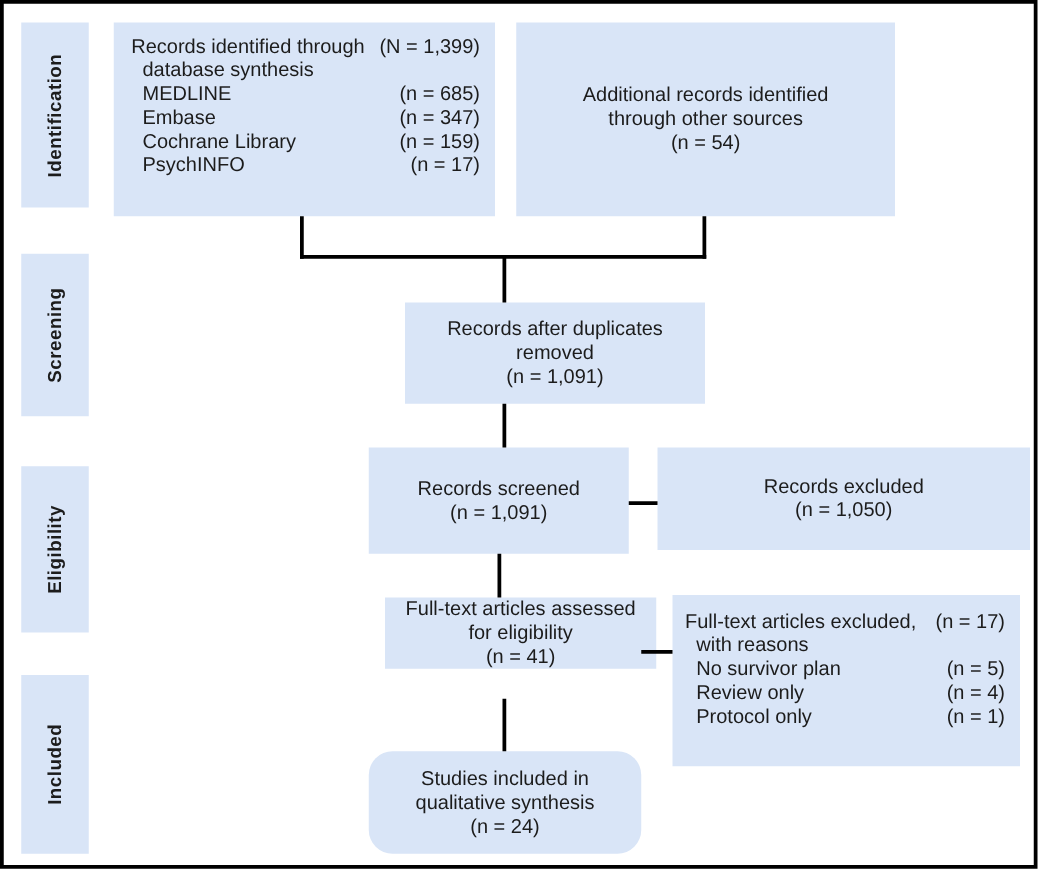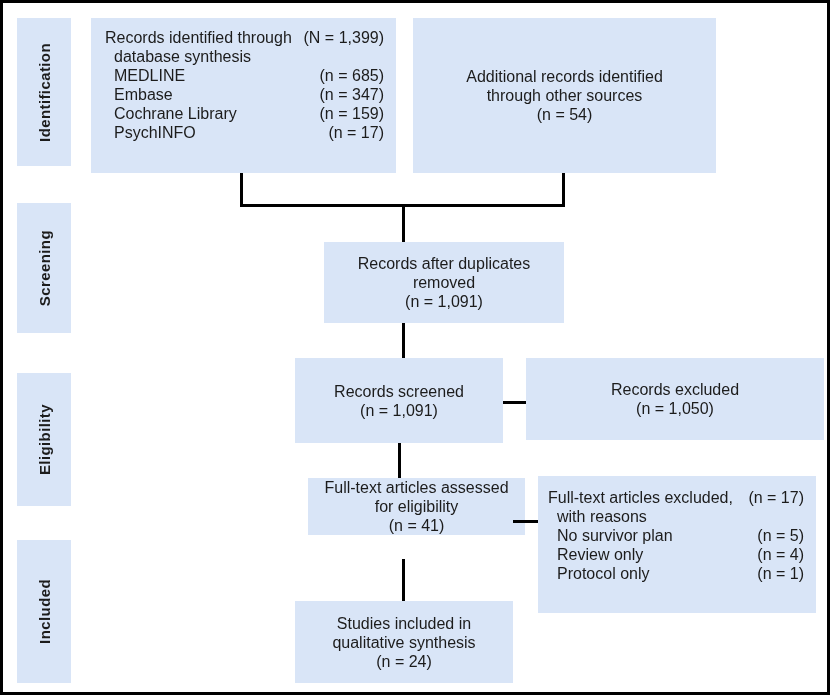--- a/index.html
+++ b/index.html
@@ -155,21 +155,21 @@
     <div class="kv-row indent">
       <span class="kv-label">Review only</span>
       <span class="kv-count">(n = 4)</span>
     </div>
     <div class="kv-row indent">
       <span class="kv-label">Protocol only</span>
       <span class="kv-count">(n = 1)</span>
     </div>
   </div>
 
-  <div class="node centered" style="left:292px; top:598px; width:218px; height:82px;">
+  <div class="node centered" style="left:292px; top:598px; width:218px; height:82px;border-radius:19px;">
     <div>Studies included in</div>
     <div>qualitative synthesis</div>
     <div>(n = 24)</div>
   </div>
 
   <div class="connector" style="left:237px; top:170px; width:3px;  height:34px;"></div>
   <div class="connector" style="left:559px; top:170px; width:3px;  height:34px;"></div>
   <div class="connector" style="left:237px; top:201px; width:325px; height:3px;"></div>
   <div class="connector" style="left:399px; top:203px; width:3px;  height:36px;"></div>
   <div class="connector" style="left:399px; top:320px; width:3px;  height:35px;"></div>

